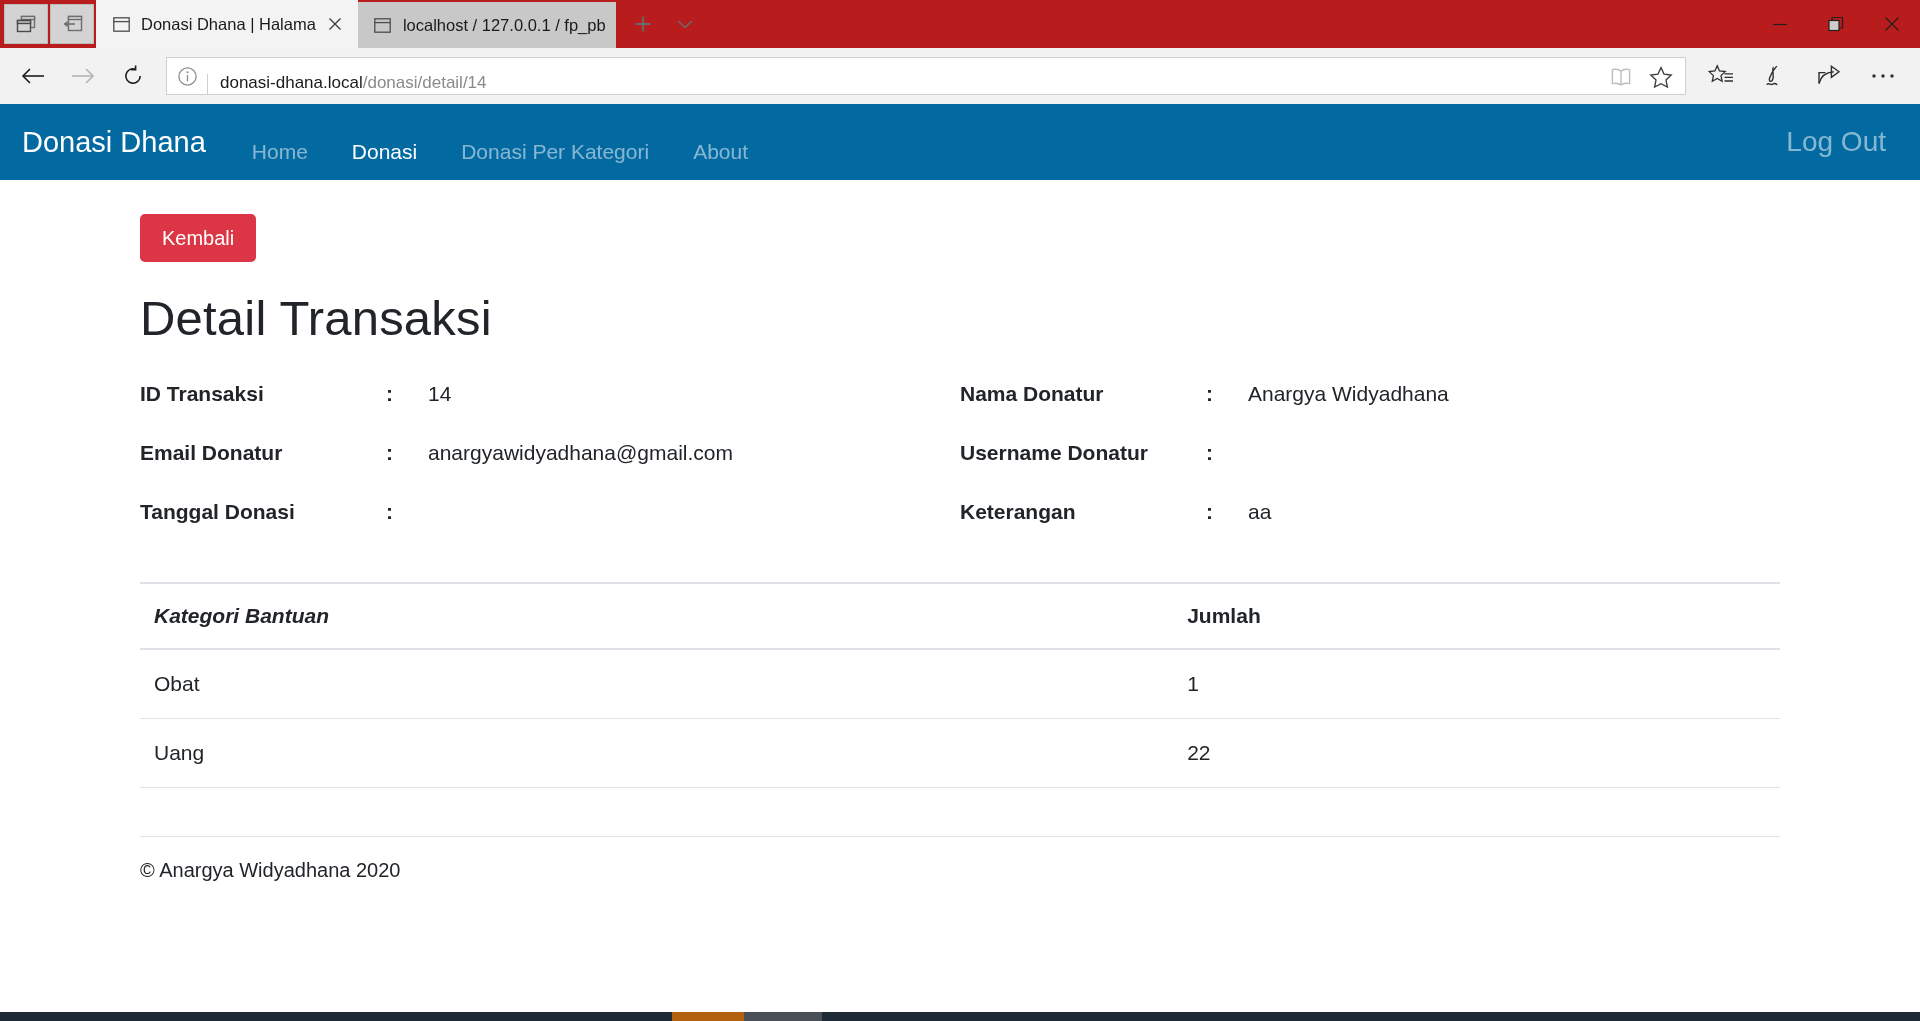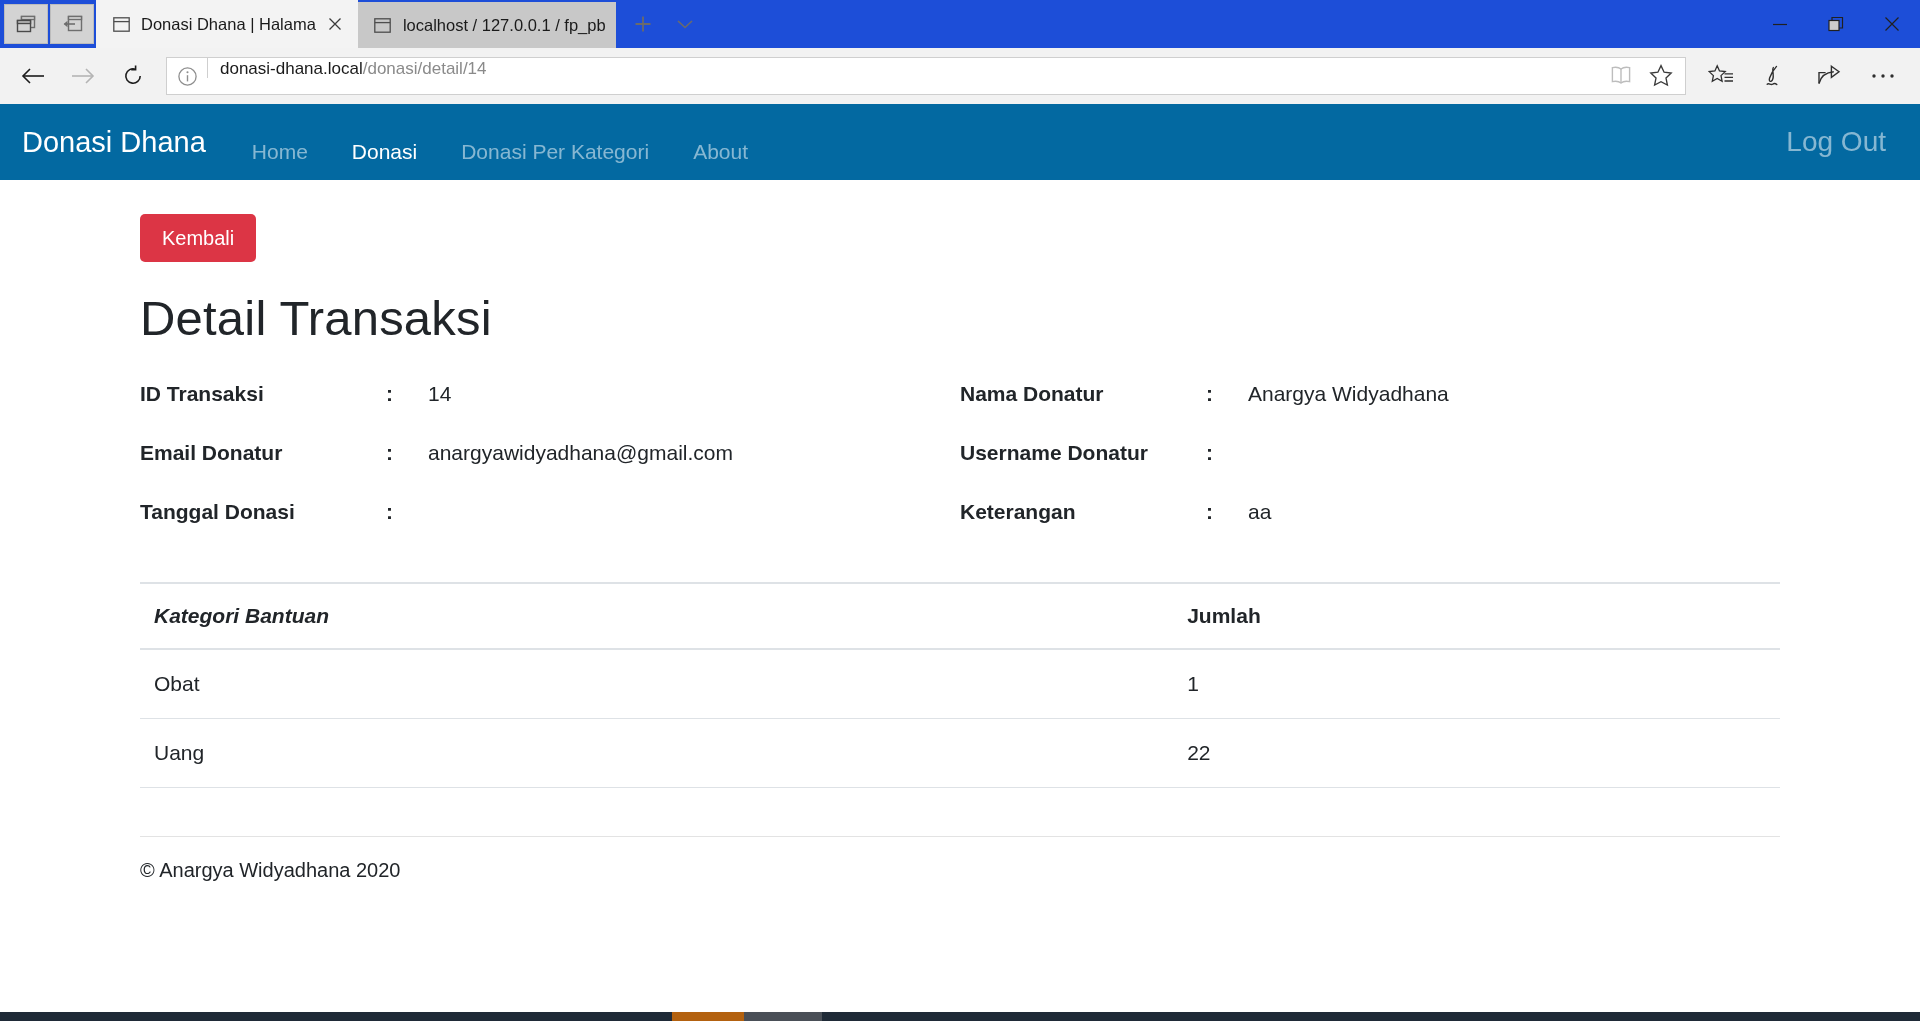--- a/index.html
+++ b/index.html
@@ -18,21 +18,21 @@
     width: 1920px;
     height: 1021px;
     display: flex;
     flex-direction: column;
     background: #ffffff;
   }
 
   
   .tabstrip {
     height: 48px;
-    background: #1d4ed8;
+    background: #b91c1c;
     display: flex;
     align-items: flex-end;
     flex: 0 0 48px;
     position: relative;
   }
   .tabstrip-left {
     display: flex;
     align-items: center;
     height: 48px;
     padding-left: 4px;
@@ -143,21 +143,21 @@
     justify-content: center;
     margin-right: 4px;
     cursor: default;
   }
   .addressbar {
     flex: 1 1 auto;
     height: 38px;
     background: #ffffff;
     border: 1px solid #cfcfcf;
     display: flex;
-    align-items: flex-start;
+    align-items: flex-end;
     margin: 0 8px 0 6px;
     padding: 0 4px 0 0;
   }
   .addr-info {
     width: 40px;
     height: 36px;
     display: flex;
     align-items: center;
     justify-content: center;
     flex: 0 0 40px;

